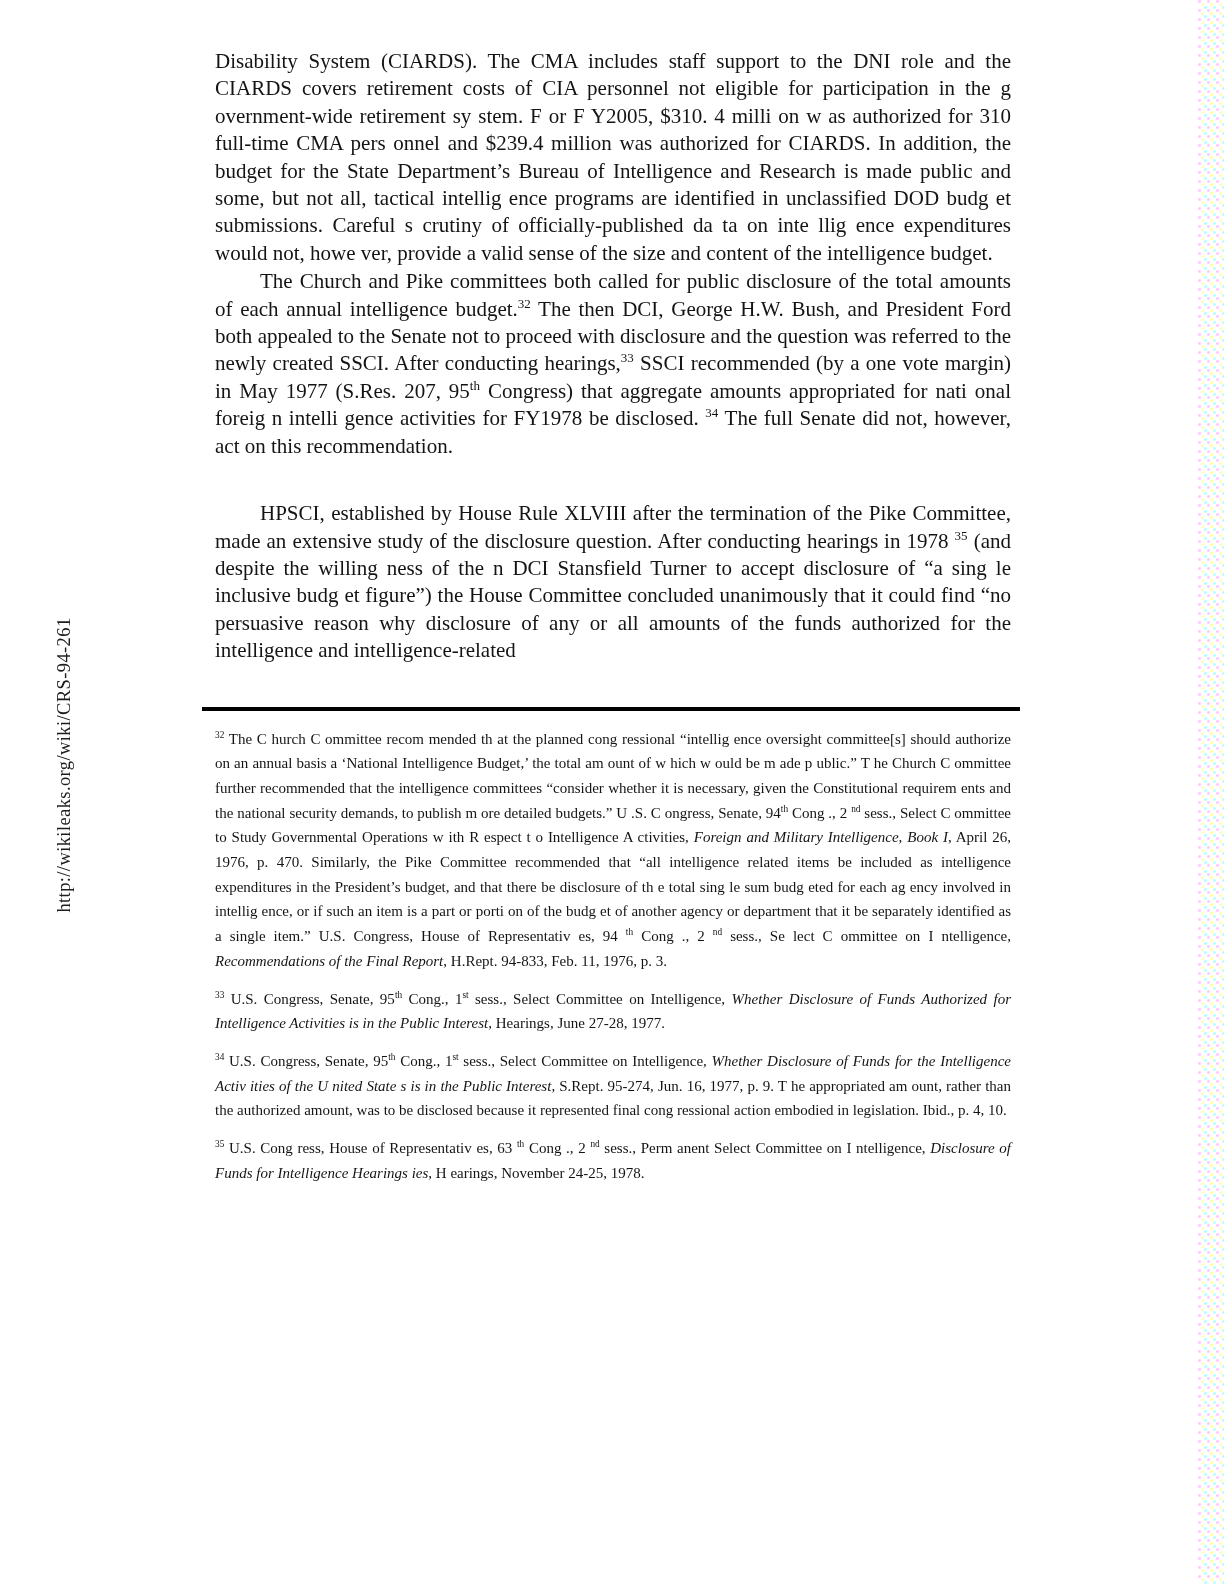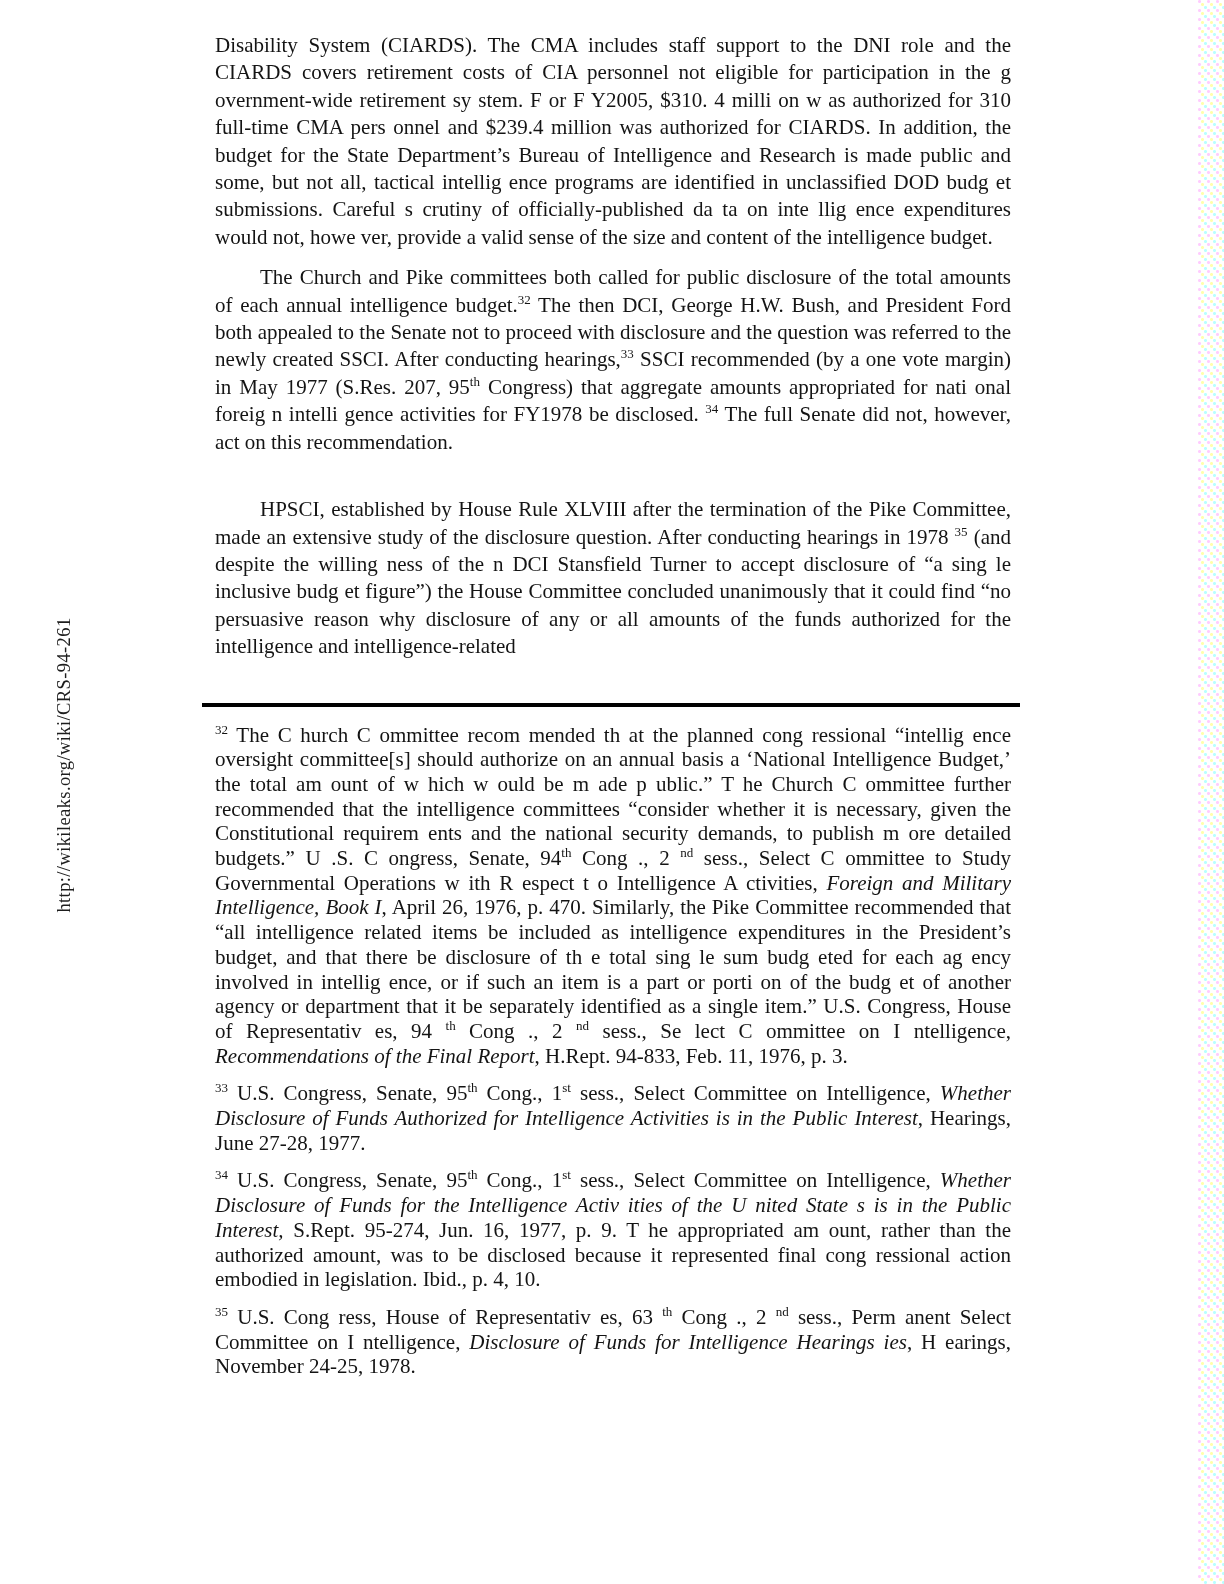--- a/index.html
+++ b/index.html
@@ -35,44 +35,44 @@
     white-space: nowrap;
     font-size: 18.5px;
     letter-spacing: 0.4px;
     color: #1d1d1d;
   }
 
   .content {
     position: absolute;
     left: 215px; top: 0;
     width: 796px;
-    padding-top: 32px;
+    padding-top: 48px;
   }
 
   .body-para {
     margin: 0;
     font-size: 21px;
     line-height: 27.4px;
     text-align: justify;
   }
   .body-para.indented { text-indent: 45px; }
-  #para-2 { margin-top: 13px; }
+  #para-2 { margin-top: 1px; }
   #para-3 { margin-top: 40px; }
 
   .footnote-rule {
     border: none;
     height: 4px;
     background: #000000;
     margin: 42px 0 16px -13px;
     width: calc(100% + 22px);
   }
 
   .footnote {
     margin: 13px 0 0 0;
-    font-size: 21px;
+    font-size: 15px;
     line-height: 24.7px;
     text-align: justify;
   }
   .footnote:first-of-type { margin-top: 0; }
 
   sup {
     font-size: 62%;
     line-height: 0;
     vertical-align: super;
   }

